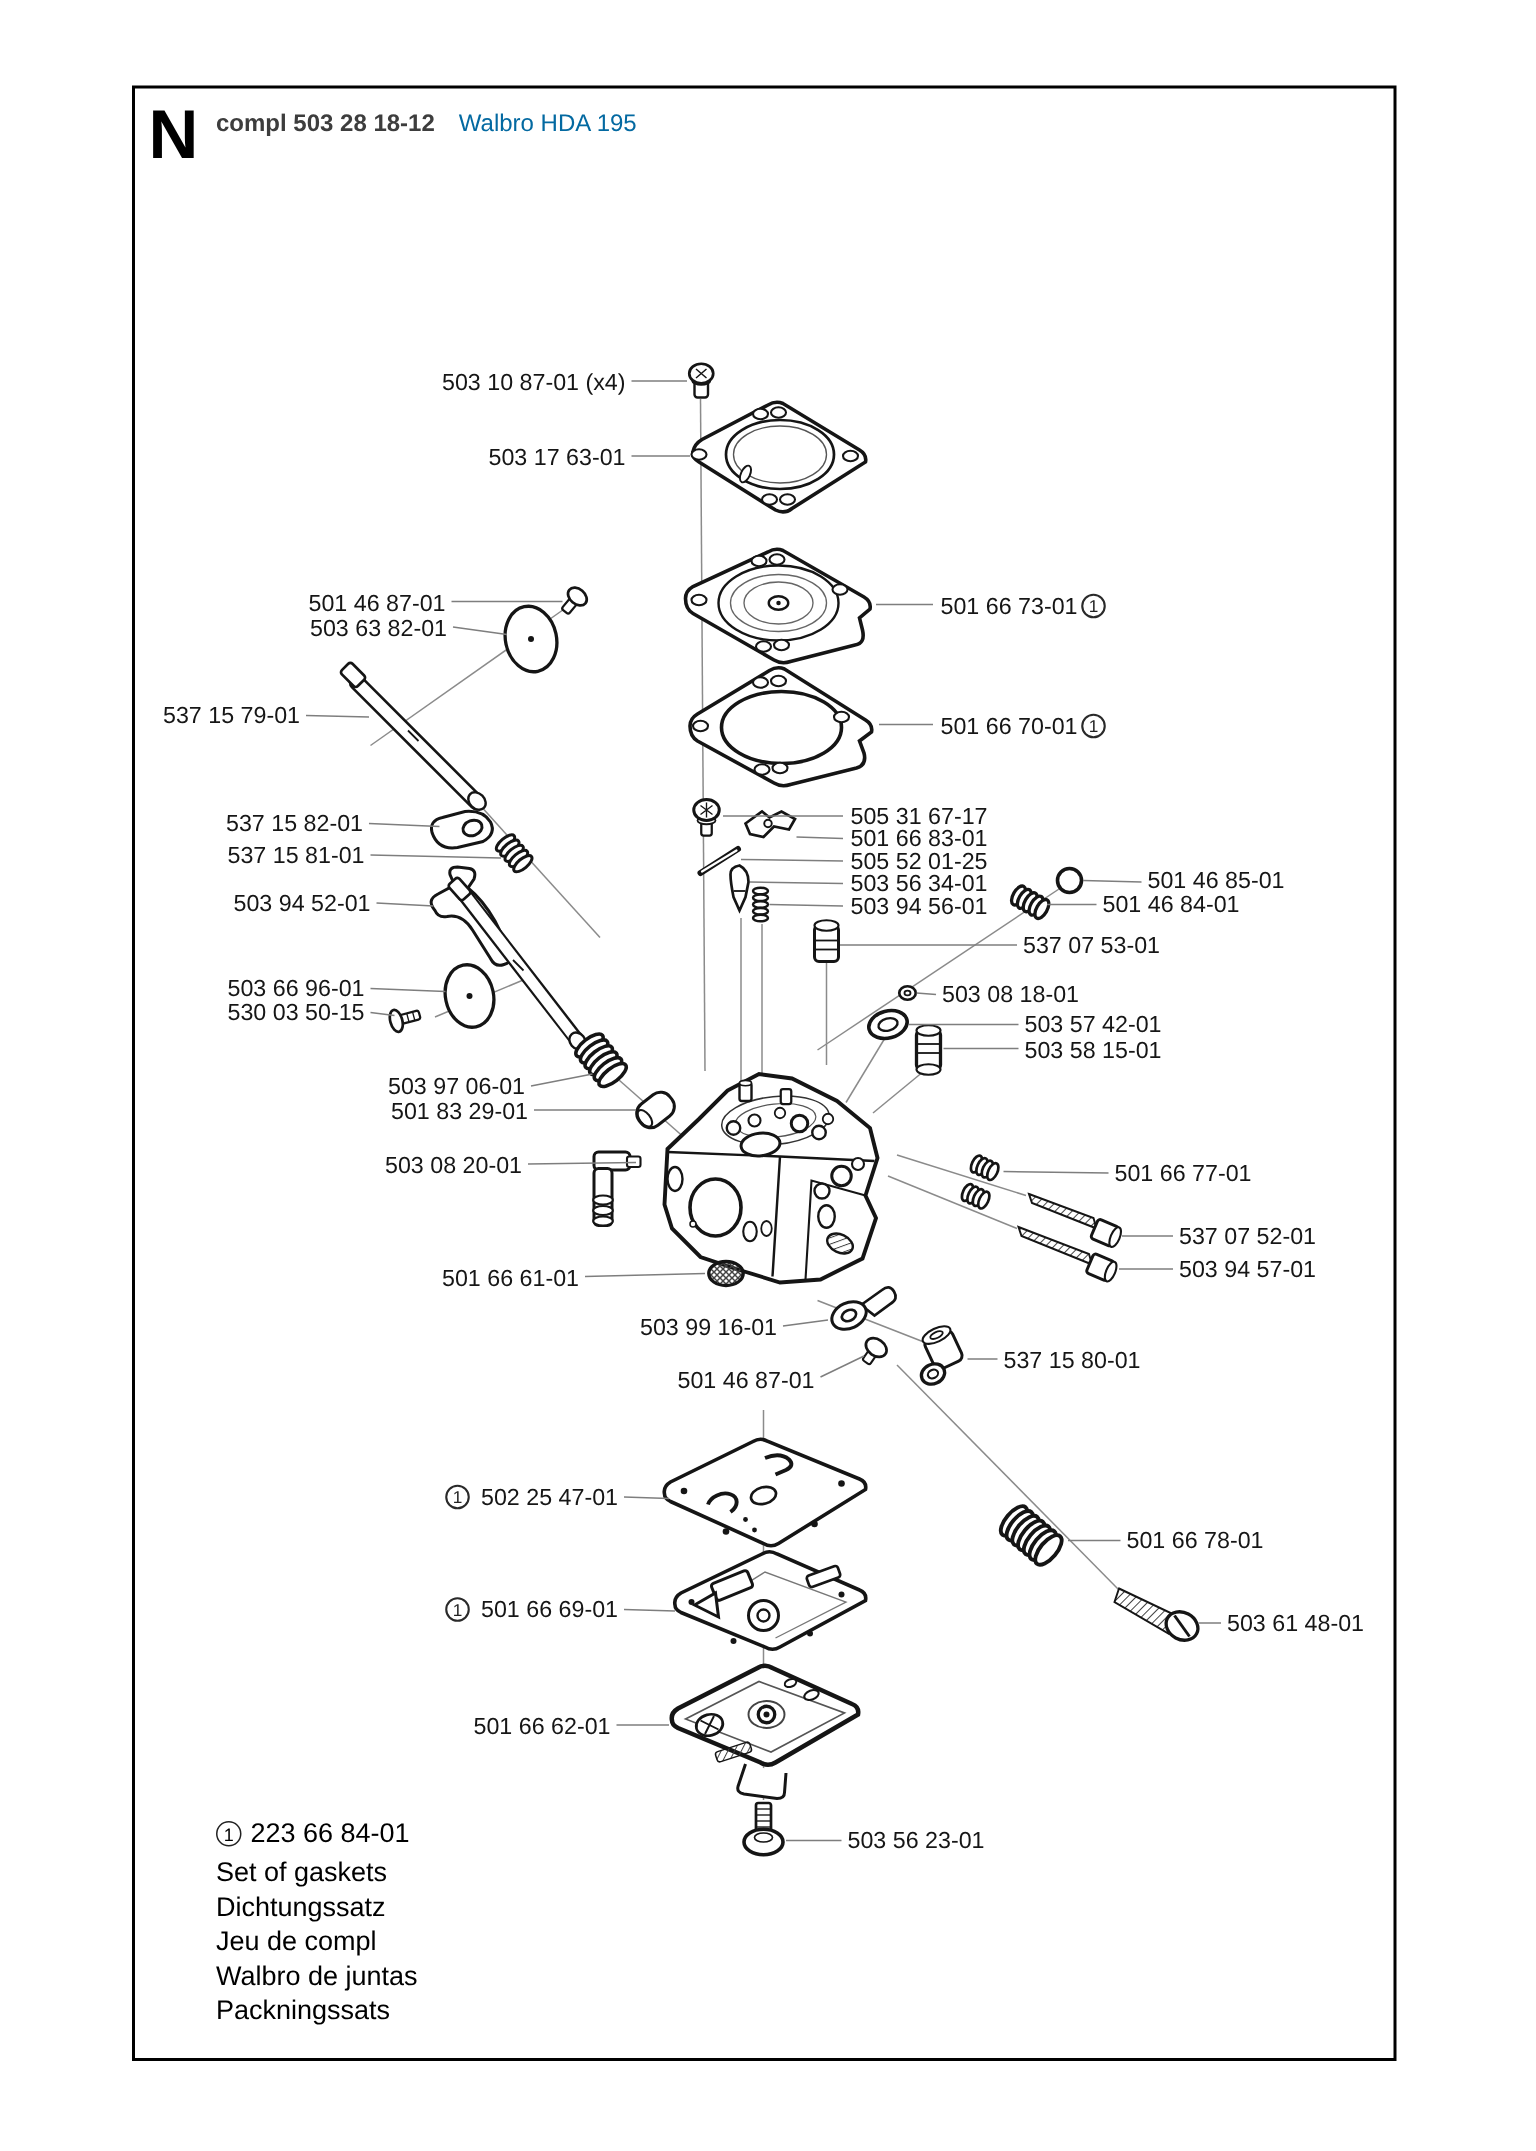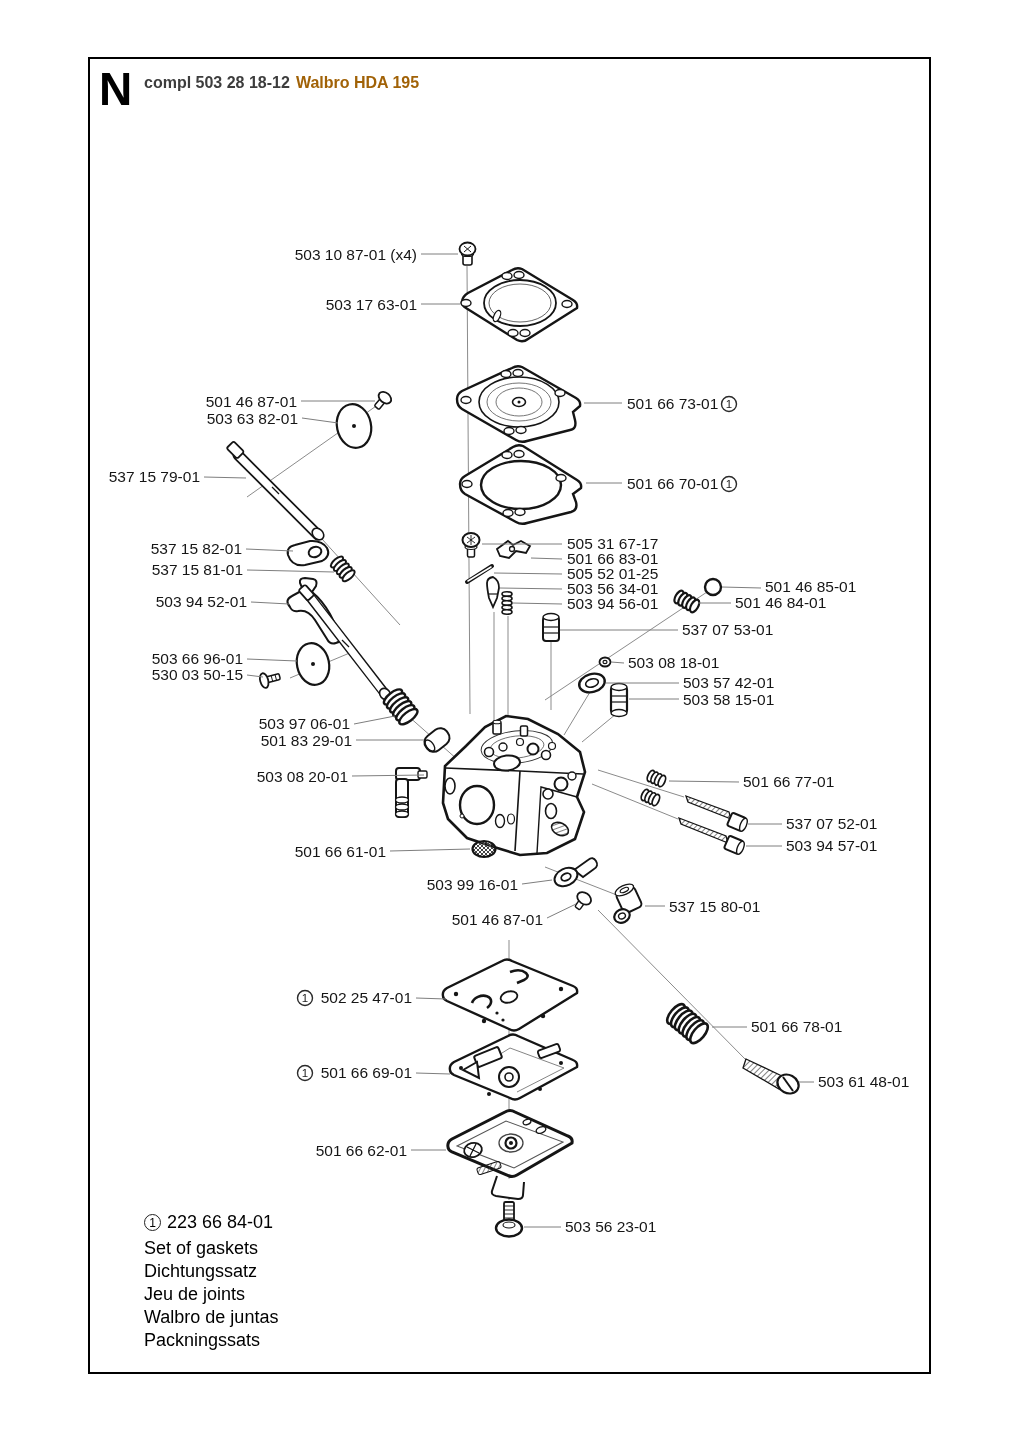--- a/index.html
+++ b/index.html
@@ -2,21 +2,21 @@
 <html><head>
 <meta charset="utf-8">
 <style>
   html,body{margin:0;padding:0;background:#fff;width:1024px;height:1434px;overflow:hidden;
     font-family:"Liberation Sans","DejaVu Sans",sans-serif;position:relative;}
   .stage{position:absolute;left:0;top:0;width:1024px;height:1434px;}
   .frame{position:absolute;left:88px;top:57px;width:843px;height:1317px;border:2.5px solid #000;box-sizing:border-box;}
   .big-letter{position:absolute;left:99px;top:62px;font-size:46px;font-weight:bold;color:#000;letter-spacing:-2px;}
   .header-line{position:absolute;left:144px;top:74px;font-size:16px;white-space:nowrap;}
   .header-line .ref{color:#3d3d3d;font-weight:700;}
-  .header-line .model{color:#a16207;font-weight:bold;margin-left:6px;}
+  .header-line .model{color:#0369a1;font-weight:normal;margin-left:16px;}
   svg{position:absolute;left:0;top:0;}
   svg text.lbl{font-size:15.5px;fill:#161616;}
   svg text.marker-num{font-size:11.5px;fill:#222;}
   .leader{stroke:#7e7e7e;stroke-width:1;}
   .axis{stroke:#8b8b8b;stroke-width:1;fill:none;}
   .marker-circle{fill:#fff;stroke:#2a2a2a;stroke-width:1.4;}
   .p{fill:#fff;stroke:#151515;}
   .legend{position:absolute;left:144px;top:1212px;color:#000;}
   .legend .line1{font-size:18px;font-weight:400;margin-bottom:4px;display:flex;align-items:center;}
   .legend .circ{display:inline-flex;width:17px;height:17px;border:1.6px solid #222;border-radius:50%;
@@ -487,17 +487,17 @@
       </g>
   </svg>
 
   <div class="legend">
     <div class="line1">
       <span class="circ">1</span>
       <span>223 66 84-01</span>
     </div>
     <div class="dline">Set of gaskets</div>
     <div class="dline">Dichtungssatz</div>
-    <div class="dline">Jeu de joints</div>
+    <div class="dline">Jeu de compl</div>
     <div class="dline">Walbro de juntas</div>
     <div class="dline">Packningssats</div>
   </div>
 </div>
 
 </body></html>

